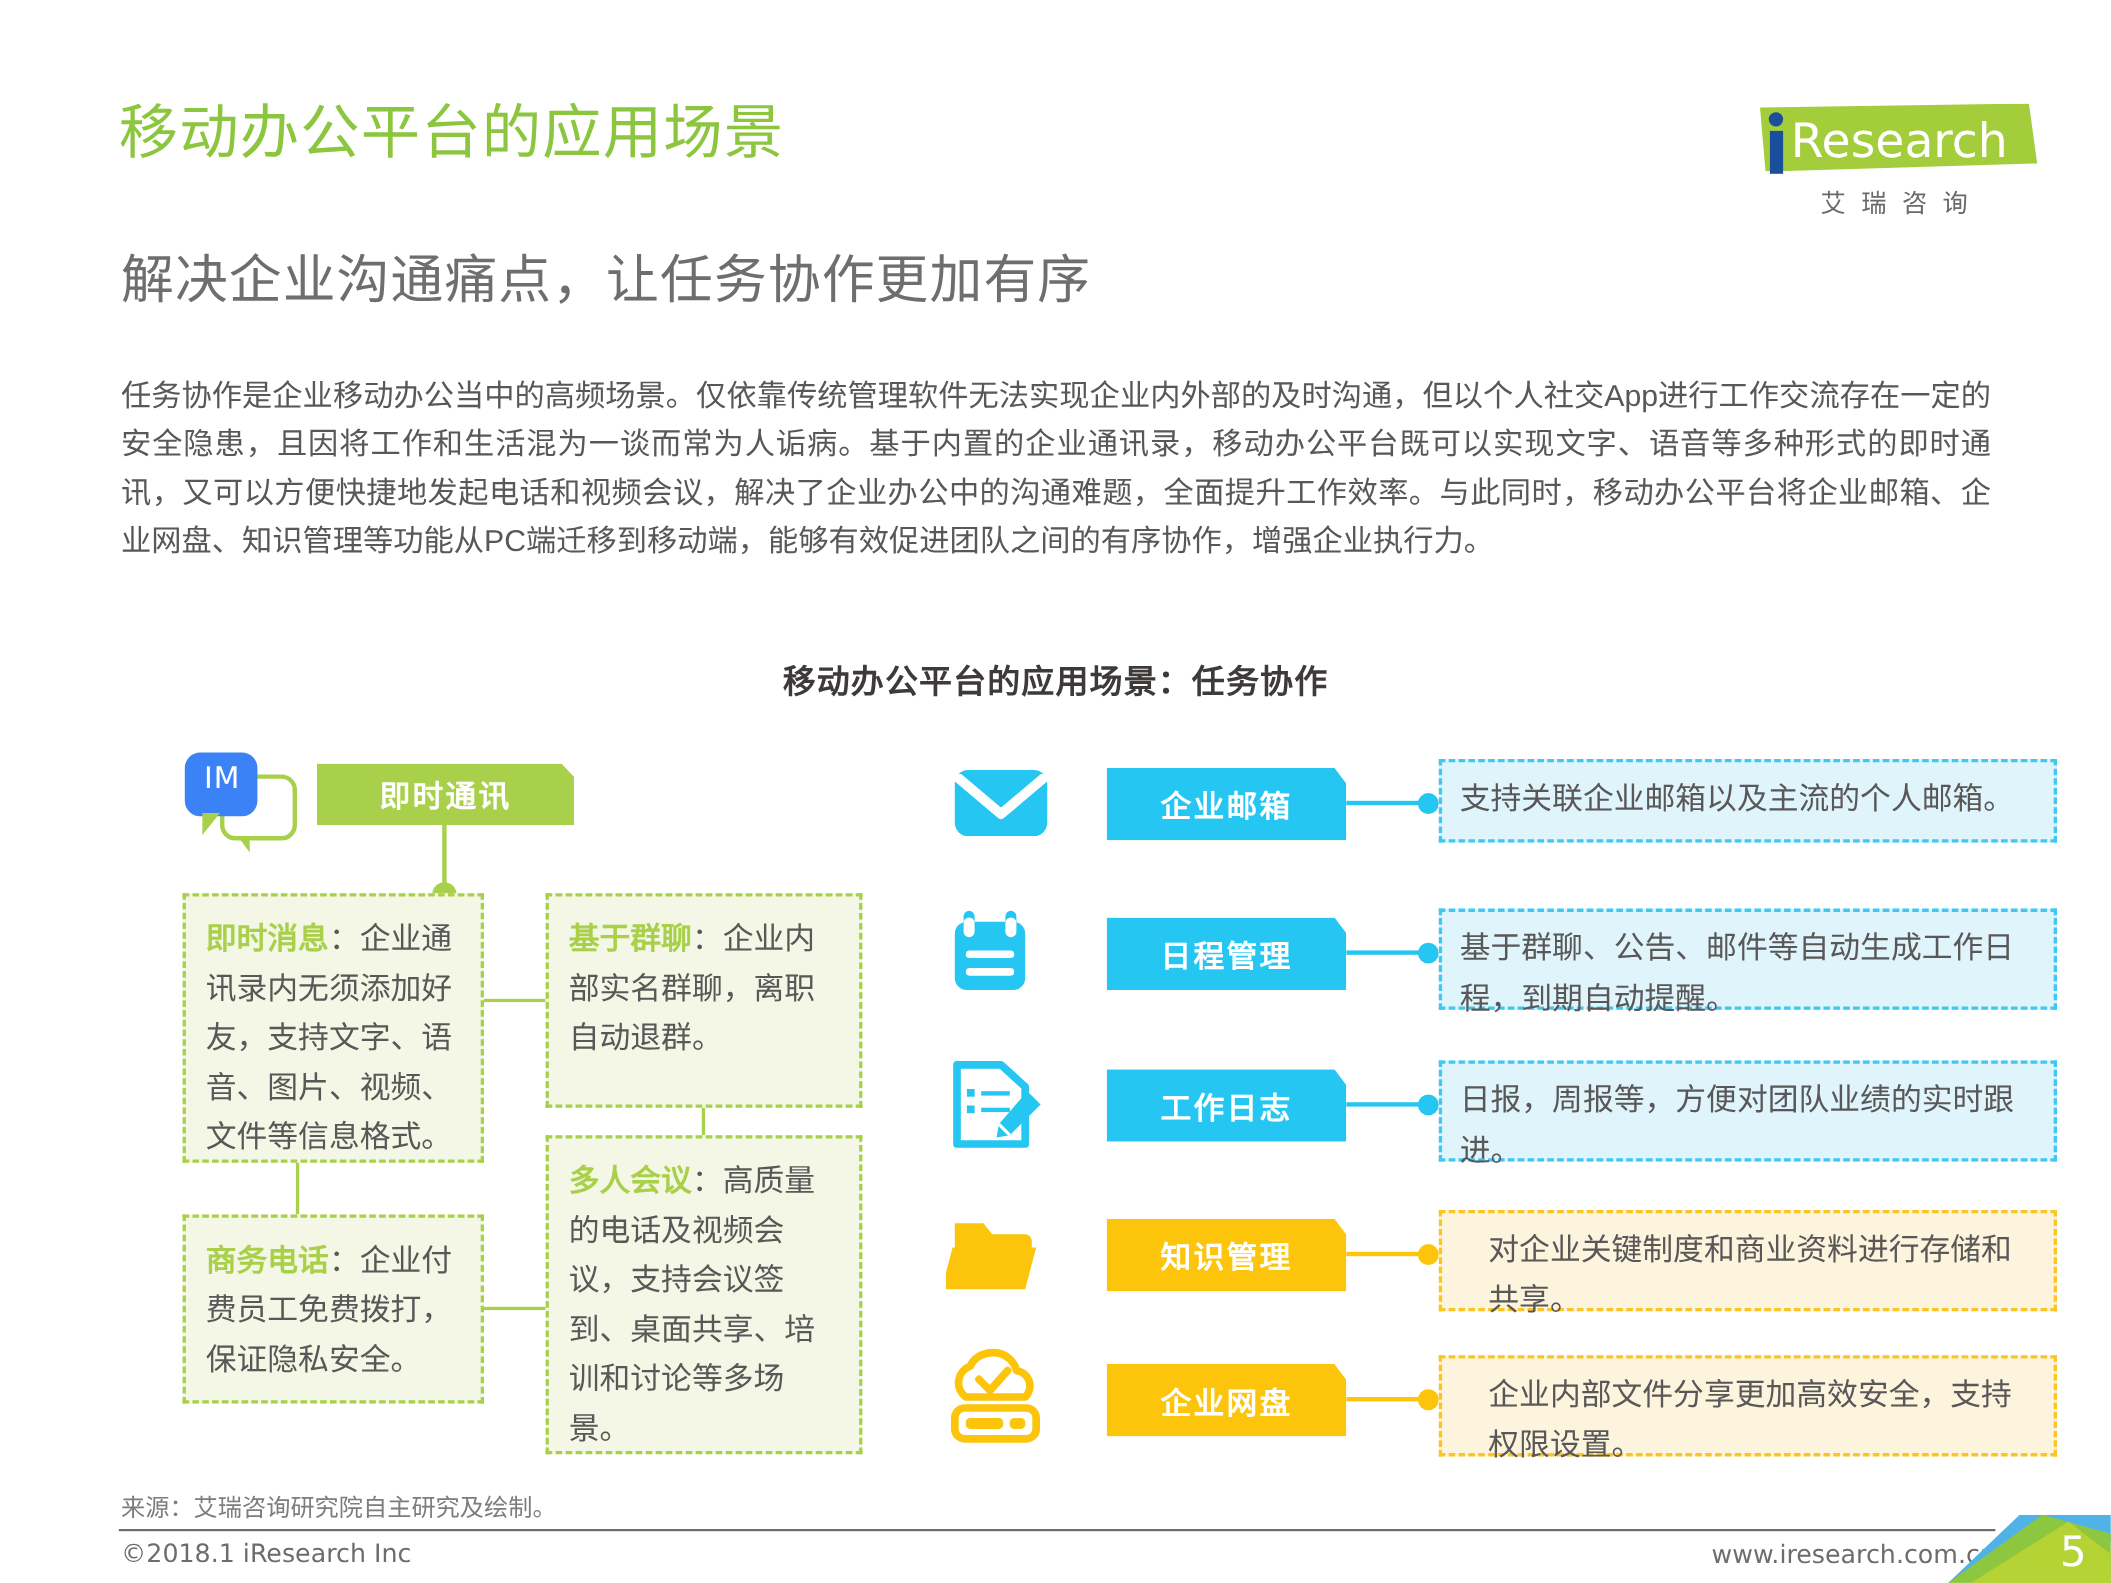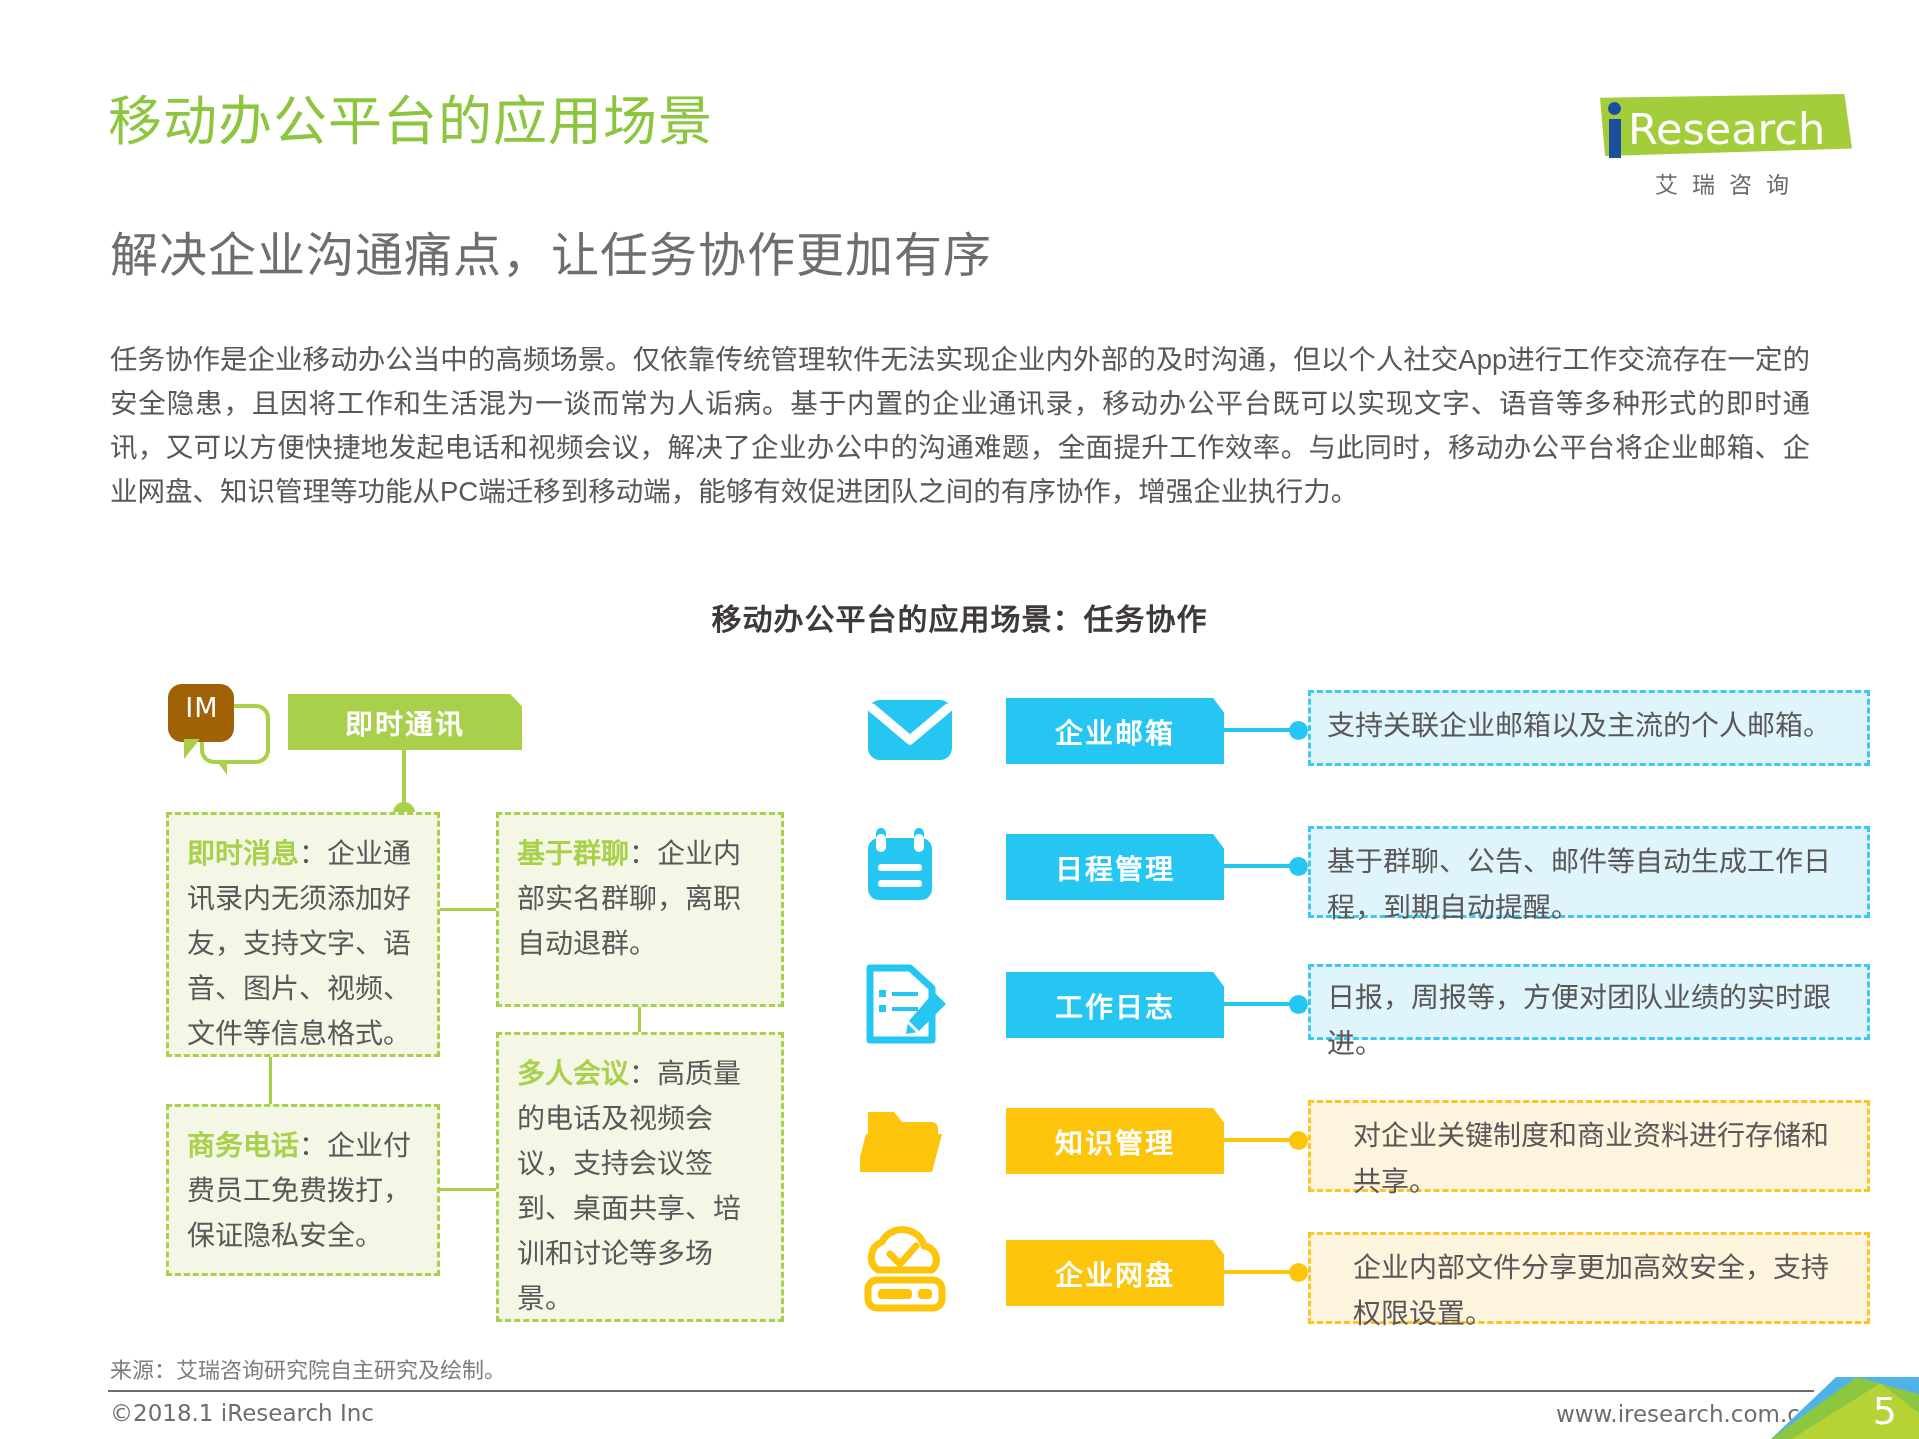--- a/index.html
+++ b/index.html
@@ -67,21 +67,21 @@
     position:absolute;left:32px;top:20px;width:62px;height:52px;
     border:4px solid #a9d04a;border-radius:14px;background:#ffffff;
   }
   .im-bubble-back:after{
     content:"";position:absolute;left:12px;bottom:-15px;width:0;height:0;
     border-left:11px solid transparent;border-right:0 solid transparent;
     border-top:15px solid #a9d04a;
   }
   .im-bubble-front{
     position:absolute;left:0px;top:0px;width:66px;height:58px;
-    background:#a16207;border-radius:14px;
+    background:#3b82f6;border-radius:14px;
   }
   .im-bubble-front:after{
     content:"";position:absolute;left:16px;bottom:-17px;width:0;height:0;
     border-left:0 solid transparent;border-right:16px solid transparent;
     border-top:20px solid #a9d04a;
   }
   .im-label{
     position:absolute;left:11px;top:8px;width:46px;text-align:center;
     font-size:27px;color:#ffffff;letter-spacing:1px;
     font-family:"DejaVu Sans",sans-serif;
@@ -273,21 +273,21 @@
         <rect x="32" y="34" width="26" height="4" fill="#26c6f2"></rect>
         <rect x="19" y="47" width="7" height="7" fill="#26c6f2"></rect>
         <rect x="32" y="49" width="26" height="4" fill="#26c6f2"></rect>
         <path d="M74 34 L86 46 L58 74 L46 76 L48 64 Z" fill="#26c6f2"></path>
         <path d="M48 64 L58 74" stroke="#ffffff" stroke-width="3"></path>
       </svg>
     </div>
     <div class="row-tag cyan-bg">工作日志</div>
     <div class="row-line cyan-line"></div>
     <div class="row-dot cyan-dot"></div>
-    <div class="row-desc cyan-desc" style="top:6px;height:76px;font-family:Liberation Mono, monospace;">日报，周报等，方便对团队业绩的实时跟进。</div>
+    <div class="row-desc cyan-desc" style="top:6px;height:92px;">日报，周报等，方便对团队业绩的实时跟进。</div>
   </div>
 
   <div class="row" style="top:1094px;">
     <div class="row-icon">
       <svg width="100" height="92" viewBox="0 0 100 92">
         <path d="M8 18 h26 l8 10 h30 a6 6 0 0 1 6 6 v10 h-70 z" fill="#fcc50b"></path>
         <path d="M6 40 h76 l-10 38 h-76 z" fill="#fcc50b"></path>
       </svg>
     </div>
     <div class="row-tag amber-bg">知识管理</div>

